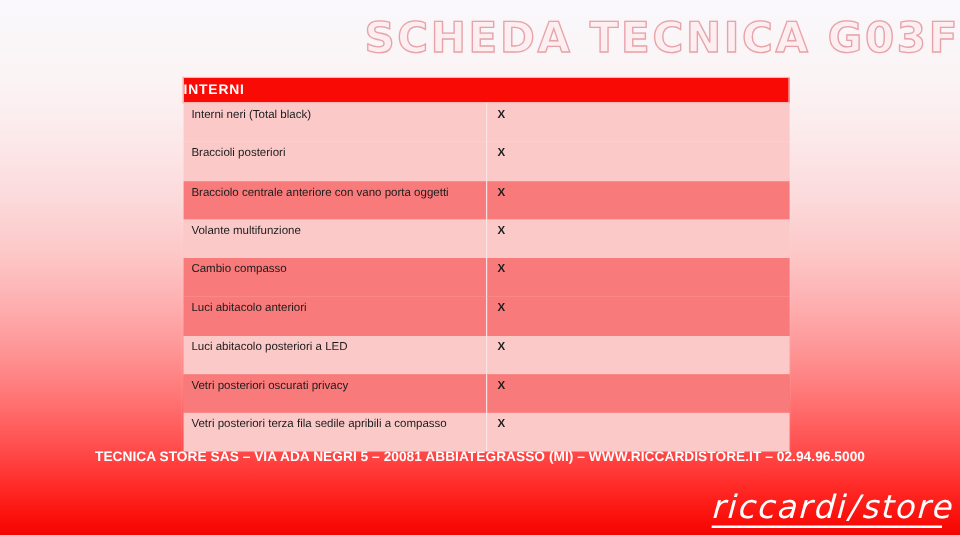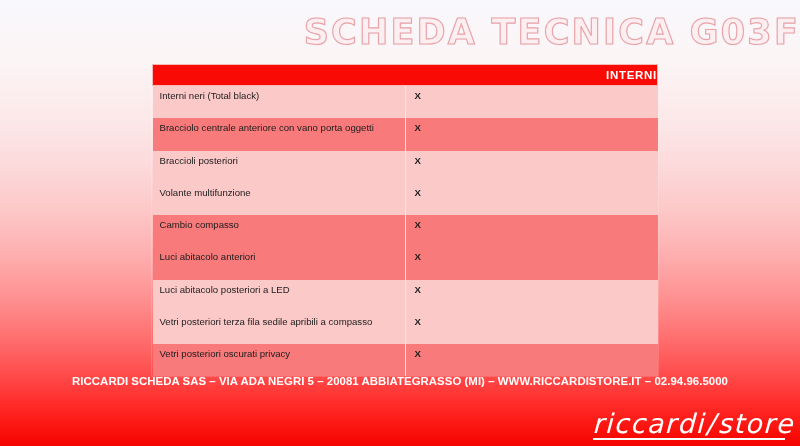--- a/index.html
+++ b/index.html
@@ -60,21 +60,21 @@
     border-collapse: collapse;
     table-layout: fixed;
     box-shadow: 0 0 0 0.5px rgba(255,255,255,0.35);
   }
   #spec-table th.table-header {
     background: #fa0a05;
     color: #ffffff;
     font-size: 11.5px;
     font-weight: bold;
     letter-spacing: 0.7px;
-    text-align: right;
+    text-align: left;
     height: 20px;
     padding: 0;
     border: 1px solid #f7b8b8;
   }
   #spec-table td {
     font-size: 9.6px;
     color: #1c1c1c;
     padding: 4px 0 16px 7px;
     vertical-align: middle;
     border: none;
@@ -151,57 +151,57 @@
       <tr>
         <th class="table-header" colspan="2">INTERNI</th>
       </tr>
     </thead>
     <tbody id="spec-body">
 
     <tr class="spec-row row-light">
           <td>Interni neri (Total black)</td>
           <td class="val-cell">X</td>
         </tr>
+        <tr class="spec-row row-light">
+          <td>Braccioli posteriori</td>
+          <td class="val-cell">X</td>
+        </tr>
         <tr class="spec-row row-dark">
           <td>Bracciolo centrale anteriore con vano porta oggetti</td>
           <td class="val-cell">X</td>
         </tr>
         <tr class="spec-row row-light">
-          <td>Braccioli posteriori</td>
-          <td class="val-cell">X</td>
-        </tr>
-        <tr class="spec-row row-light">
           <td>Volante multifunzione</td>
           <td class="val-cell">X</td>
         </tr>
         <tr class="spec-row row-dark">
           <td>Cambio compasso</td>
           <td class="val-cell">X</td>
         </tr>
         <tr class="spec-row row-dark">
           <td>Luci abitacolo anteriori</td>
           <td class="val-cell">X</td>
         </tr>
         <tr class="spec-row row-light">
           <td>Luci abitacolo posteriori a LED</td>
           <td class="val-cell">X</td>
         </tr>
+        <tr class="spec-row row-dark">
+          <td>Vetri posteriori oscurati privacy</td>
+          <td class="val-cell">X</td>
+        </tr>
         <tr class="spec-row row-light">
           <td>Vetri posteriori terza fila sedile apribili a compasso</td>
-          <td class="val-cell">X</td>
-        </tr>
-        <tr class="spec-row row-dark">
-          <td>Vetri posteriori oscurati privacy</td>
           <td class="val-cell">X</td>
         </tr>
       </tbody>
   </table>
 
   <div id="footer-text">
-    <span>RICCARDI SCHEDA SAS</span><span> – VIA ADA NEGRI 5 – 20081 ABBIATEGRASSO (MI) – </span><span class="url">WWW.RICCARDISTORE.IT</span><span> – </span><span>02.94.96.5000</span>
+    <span>TECNICA STORE SAS</span><span> – VIA ADA NEGRI 5 – 20081 ABBIATEGRASSO (MI) – </span><span class="url">WWW.RICCARDISTORE.IT</span><span> – </span><span>02.94.96.5000</span>
   </div>
 
   <div id="logo">
     <span>riccardi</span><span class="logo-slash">/</span><span>store</span>
     <span class="logo-underline"></span>
   </div>
 
 </div>
 
 </body></html>

